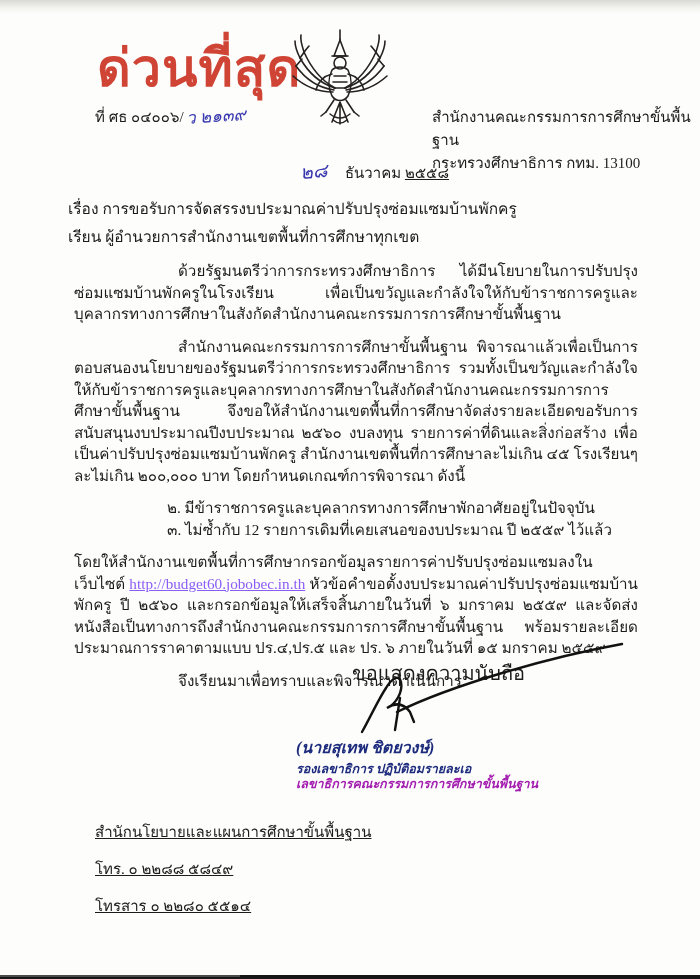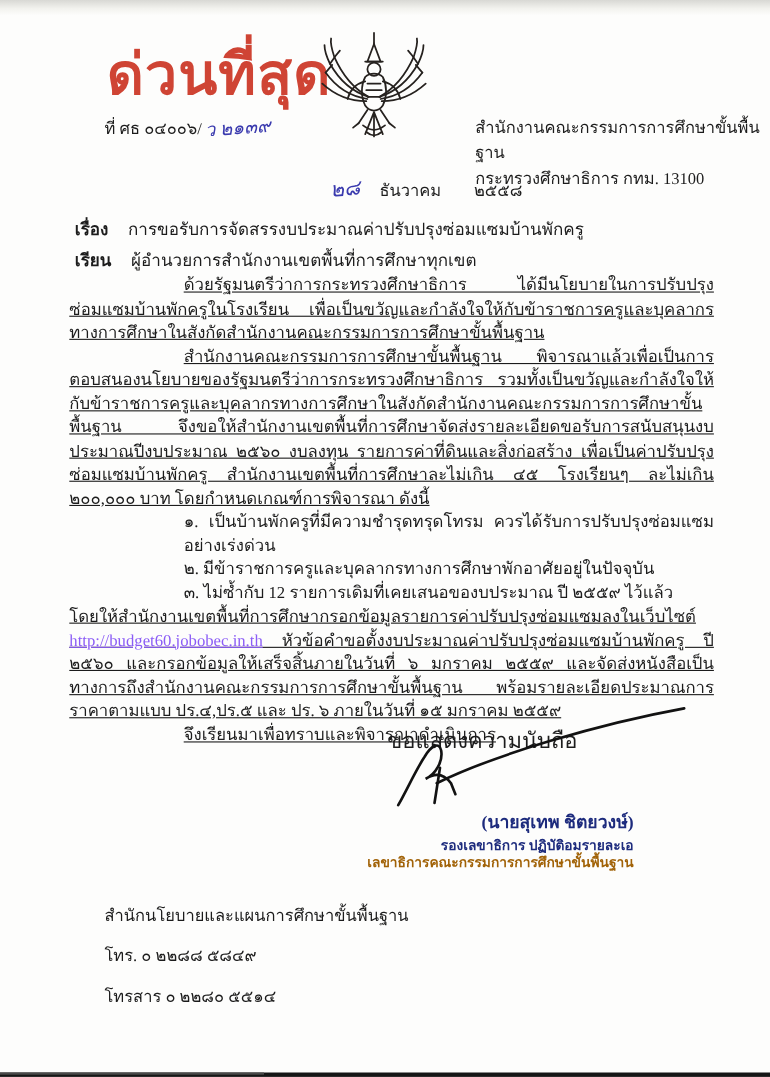--- a/index.html
+++ b/index.html
@@ -23,51 +23,51 @@
   .ref{position:absolute;left:95px;top:102px;font-size:15px;white-space:nowrap;}
   .hand{color:#3a3aae;font-style:italic;display:inline-block;}
   .ref .hand{transform:rotate(-4deg);font-size:17px;margin-left:2px;}
 
   .garuda{position:absolute;left:288px;top:26px;}
 
   .org{position:absolute;left:432px;top:106px;font-size:15px;line-height:23px;}
 
   .dateline{position:absolute;left:300px;top:156px;font-size:15px;white-space:nowrap;}
   .dateline .hand{font-size:19px;transform:rotate(-5deg);margin-right:14px;}
-  .dateline .yr{margin-left:26px;}
+  .dateline .yr{text-decoration:underline;}
 
   .kv{position:absolute;left:68px;font-size:15.5px;white-space:nowrap;}
-  .kv .lbl{margin-right:14px;font-weight:bold;}
+  .kv .lbl{margin-right:0;}
   .subject{top:196px;}
   .salute-to{top:224px;}
 
   .body-block{
     position:absolute;left:63px;top:249px;width:586px;
     font-size:15.2px;line-height:21.5px;text-align:justify;
   }
-  .body-block p{margin:0;text-decoration:underline;}
+  .body-block p{margin:11px;}
   .indent{text-indent:104px;}
   .list-item{padding-left:104px;}
   .weblink{color:#8b5cf6;text-decoration:underline;}
   .closing{margin-top:10px;}
 
   .salutation{position:absolute;left:352px;top:657px;font-size:20px;}
 
   .sig-svg{position:absolute;left:300px;top:640px;}
 
   .sig-block{
-    position:absolute;left:286px;top:735px;width:290px;text-align:right;
-    color:#1d2b7d;font-weight:bold;
+    position:absolute;left:296px;top:735px;width:290px;text-align:left;
+    color:#1d2b7d;font-weight:bold;font-style:italic;
   }
   .sig-name{font-size:16px;margin-bottom:2px;}
   .sig-title1{font-size:12.5px;line-height:15px;}
-  .sig-title2{font-size:12.5px;line-height:15px;color:#a16207;}
+  .sig-title2{font-size:12.5px;line-height:15px;color:#a21caf;}
 
   .footer{position:absolute;left:95px;top:820px;font-size:15px;}
-  .footer div{margin-bottom:13px;white-space:nowrap;}
+  .footer div{margin-bottom:13px;white-space:nowrap;text-decoration:underline;}
 </style>
 </head>
 <body>
 
 <div class="scan-top"></div>
 
 <div class="stamp">ด่วนที่สุด</div>
 
 <div class="ref">
   <span>ที่ ศธ ๐๔๐๐๖/</span><span class="hand">ว ๒๑๓๙</span>
@@ -124,21 +124,20 @@
 </div>
 
 <div class="kv salute-to">
   <span class="lbl">เรียน</span>
   <span>ผู้อำนวยการสำนักงานเขตพื้นที่การศึกษาทุกเขต</span>
 </div>
 
 <div class="body-block">
   <p class="indent">ด้วยรัฐมนตรีว่าการกระทรวงศึกษาธิการ ได้มีนโยบายในการปรับปรุงซ่อมแซมบ้านพักครูในโรงเรียน เพื่อเป็นขวัญและกำลังใจให้กับข้าราชการครูและบุคลากรทางการศึกษาในสังกัดสำนักงานคณะกรรมการการศึกษาขั้นพื้นฐาน</p>
   <p class="indent">สำนักงานคณะกรรมการการศึกษาขั้นพื้นฐาน พิจารณาแล้วเพื่อเป็นการตอบสนองนโยบายของรัฐมนตรีว่าการกระทรวงศึกษาธิการ รวมทั้งเป็นขวัญและกำลังใจให้กับข้าราชการครูและบุคลากรทางการศึกษาในสังกัดสำนักงานคณะกรรมการการศึกษาขั้นพื้นฐาน จึงขอให้สำนักงานเขตพื้นที่การศึกษาจัดส่งรายละเอียดขอรับการสนับสนุนงบประมาณปีงบประมาณ ๒๕๖๐ งบลงทุน รายการค่าที่ดินและสิ่งก่อสร้าง เพื่อเป็นค่าปรับปรุงซ่อมแซมบ้านพักครู สำนักงานเขตพื้นที่การศึกษาละไม่เกิน ๔๕ โรงเรียนๆ ละไม่เกิน ๒๐๐,๐๐๐ บาท โดยกำหนดเกณฑ์การพิจารณา ดังนี้</p>
-  <div class="list-item">๑.  เป็นบ้านพักครูที่มีความชำรุดทรุดโทรม ควรได้รับการปรับปรุงซ่อมแซมอย่างเร่งด่วน</div>
   <div class="list-item">๒.  มีข้าราชการครูและบุคลากรทางการศึกษาพักอาศัยอยู่ในปัจจุบัน</div>
   <div class="list-item">๓. ไม่ซ้ำกับ 12 รายการเดิมที่เคยเสนอของบประมาณ ปี ๒๕๕๙ ไว้แล้ว</div>
   <p><span>โดยให้สำนักงานเขตพื้นที่การศึกษากรอกข้อมูลรายการค่าปรับปรุงซ่อมแซมลงในเว็บไซต์ </span><a class="weblink" href="#">http://budget60.jobobec.in.th</a><span> หัวข้อคำขอตั้งงบประมาณค่าปรับปรุงซ่อมแซมบ้านพักครู ปี ๒๕๖๐ และกรอกข้อมูลให้เสร็จสิ้นภายในวันที่ ๖ มกราคม ๒๕๕๙ และจัดส่งหนังสือเป็นทางการถึงสำนักงานคณะกรรมการการศึกษาขั้นพื้นฐาน  พร้อมรายละเอียดประมาณการราคาตามแบบ ปร.๔,ปร.๕ และ ปร. ๖ ภายในวันที่ ๑๕ มกราคม ๒๕๕๙</span></p>
   <p class="indent closing">จึงเรียนมาเพื่อทราบและพิจารณาดำเนินการ</p>
 </div>
 
 <div class="salutation">ขอแสดงความนับถือ</div>
 
 <svg class="sig-svg" width="330" height="100" viewBox="0 0 330 100">
   <g stroke="#121212" fill="none" stroke-width="2.4" stroke-linecap="round">

